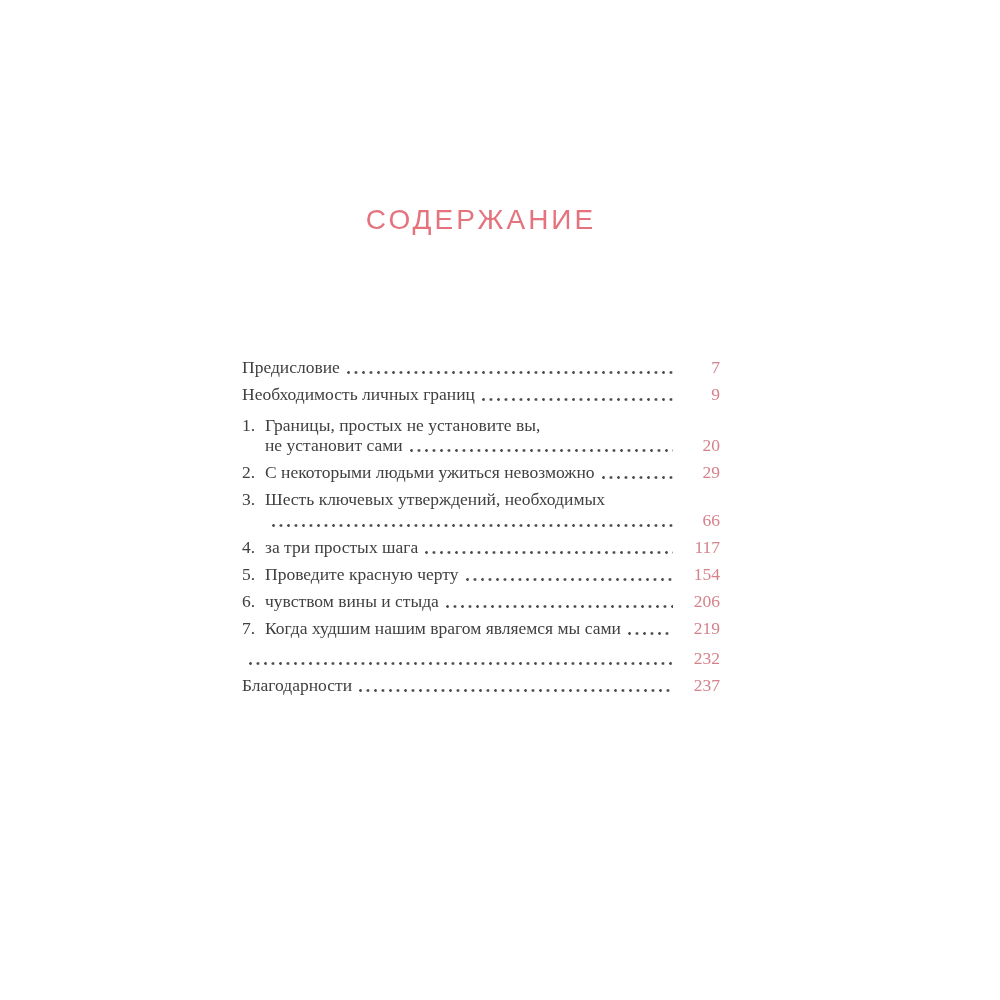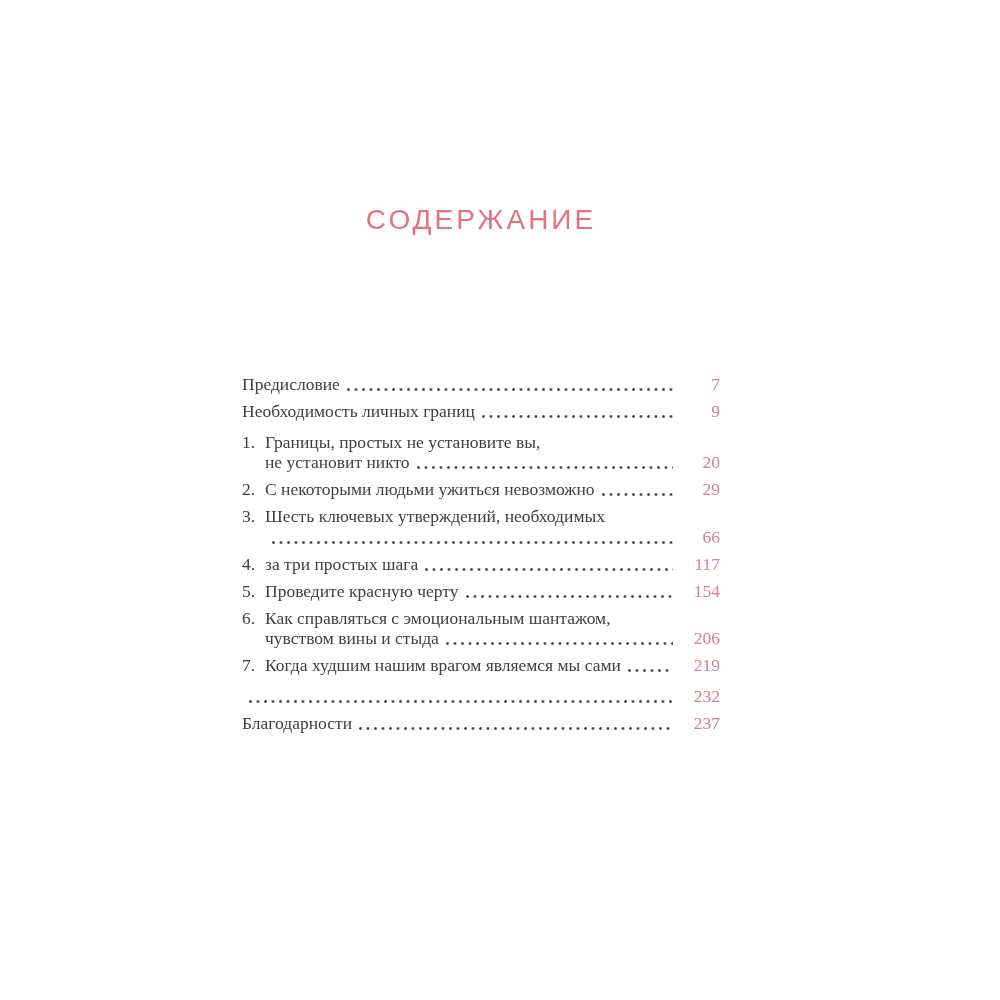--- a/index.html
+++ b/index.html
@@ -29,21 +29,21 @@
     font-size: 28px;
     font-weight: 500;
     letter-spacing: 3px;
     color: #e5737e;
     white-space: nowrap;
   }
   
   .toc {
     position: absolute;
     left: 242px;
-    top: 374px;
+    top: 357px;
     width: 478px;
     font-size: 17.5px;
     line-height: 20.5px;
     color: #404040;
   }
   .toc-group { margin-bottom: 10px; }
   .toc-group:last-child { margin-bottom: 0; }
   .row { margin-bottom: 6.5px; }
   .row-flex {
     display: flex;
@@ -103,21 +103,21 @@
       </div>
     </div>
 
     <div class="toc-group">
 
       <div class="row row-flex">
         <span class="entry-num">1.</span>
         <div class="entry-body">
           <div class="line1">Границы, простых не установите вы,</div>
           <div class="line2">
-            <span class="label">не установит никто</span>
+            <span class="label">не установит сами</span>
             <span class="leader"></span>
             <span class="page-num">20</span>
           </div>
         </div>
       </div>
 
       <div class="row row-flex">
         <span class="entry-num">2.</span>
         <div class="entry-body">
           <div class="line2">
@@ -157,21 +157,20 @@
             <span class="label">Проведите красную черту</span>
             <span class="leader"></span>
             <span class="page-num">154</span>
           </div>
         </div>
       </div>
 
       <div class="row row-flex">
         <span class="entry-num">6.</span>
         <div class="entry-body">
-          <div class="line1">Как справляться с эмоциональным шантажом,</div>
           <div class="line2">
             <span class="label">чувством вины и стыда</span>
             <span class="leader"></span>
             <span class="page-num">206</span>
           </div>
         </div>
       </div>
 
       <div class="row row-flex">
         <span class="entry-num">7.</span>

